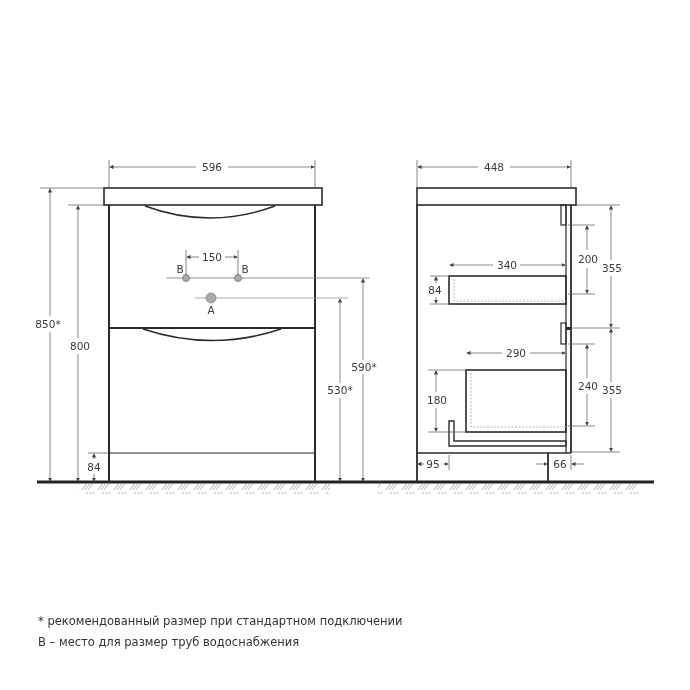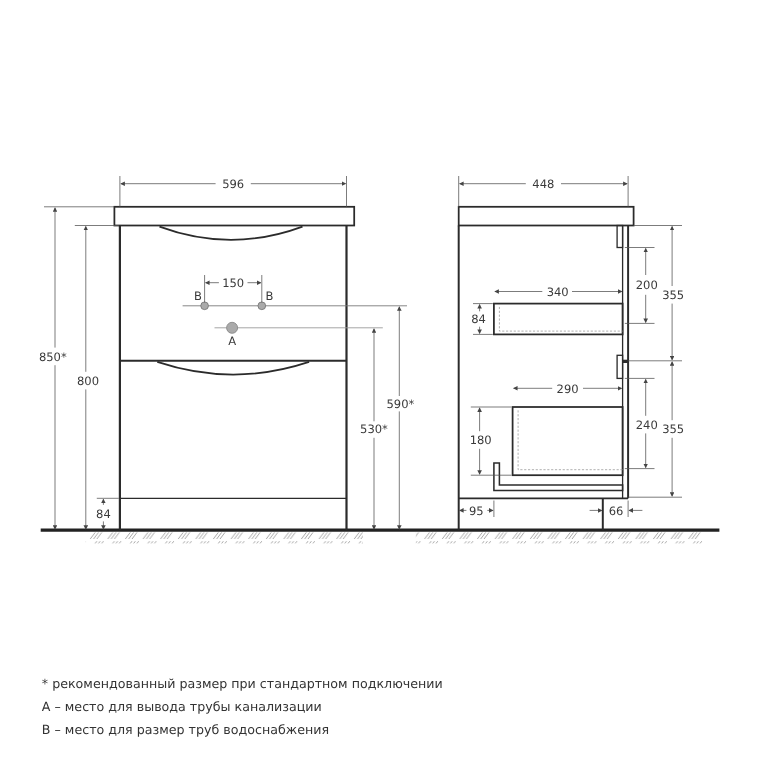--- a/index.html
+++ b/index.html
@@ -168,15 +168,14 @@
     <text x="437" y="404" text-anchor="middle" stroke="none">180</text>
     <text x="588" y="390" text-anchor="middle" stroke="none">240</text>
     <text x="612" y="394" text-anchor="middle" stroke="none">355</text>
     <text x="433" y="468" text-anchor="middle" stroke="none">95</text>
     <text x="560" y="468" text-anchor="middle" stroke="none">66</text>
   </g>
 </svg>
 
 <div class="notes">
   <div>* рекомендованный размер при стандартном подключении</div>
-  <div>А – место для вывода трубы канализации</div>
   <div>В – место для размер труб водоснабжения</div>
 </div>
 
 </body></html>

